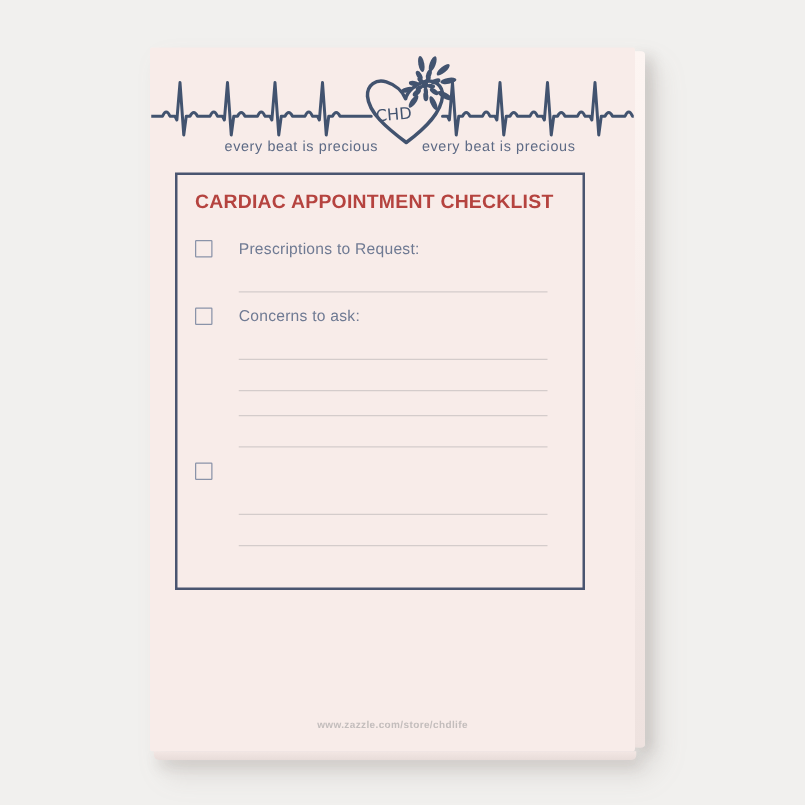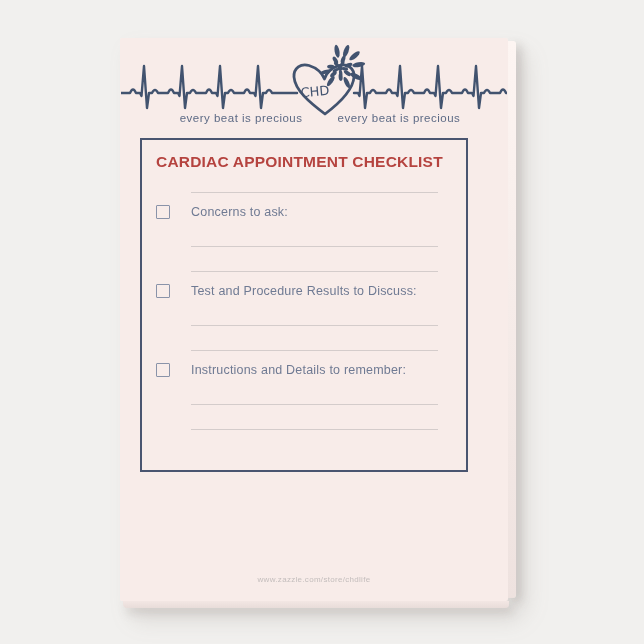--- a/index.html
+++ b/index.html
@@ -55,21 +55,21 @@
   .item-label{
     margin-left:21px;font-size:12.5px;letter-spacing:0.2px;
     color:#6f7a93;white-space:nowrap;
   }
   .wline{height:0;border-bottom:1.2px solid #d4cccb;margin-left:35px;}
   .item .wline{margin-top:24px;}
   .item .wline:first-of-type{margin-top:19px;}
   
   .store-url{
     position:absolute;top:537px;left:0;width:100%;text-align:center;
-    font-size:8px;letter-spacing:0.3px;color:#c3bdbc;
+    font-size:8px;letter-spacing:0.3px;color:#c3bdbc;font-weight:bold;
   }
 </style>
 </head>
 <body>
 
 <div class="pad-wrap">
   <div class="pad-side-right"></div>
   <div class="pad-side-bottom"></div>
   <div class="pad">
 
@@ -120,46 +120,45 @@
 
     <div class="taglines">
       <span>every beat is precious</span>
       <span>every beat is precious</span>
     </div>
 
     <div class="checklist-box">
       <h1 class="box-title">CARDIAC APPOINTMENT CHECKLIST</h1>
 
       <div class="item">
+        <div class="item-row">
+          <span class="checkbox"></span>
+          <span class="item-label">Prescriptions to Request:</span>
+        </div>
         <div class="wline"></div>
       </div>
 
 
       <div class="item">
         <div class="item-row">
           <span class="checkbox"></span>
           <span class="item-label">Concerns to ask:</span>
         </div>
         <div class="wline"></div>
         <div class="wline"></div>
       </div>
 
       <div class="item">
-        <div class="item-row">
-          <span class="checkbox"></span>
-          <span class="item-label">Test and Procedure Results to Discuss:</span>
-        </div>
         <div class="wline"></div>
         <div class="wline"></div>
       </div>
 
       <div class="item">
         <div class="item-row">
           <span class="checkbox"></span>
-          <span class="item-label">Instructions and Details to remember:</span>
         </div>
         <div class="wline"></div>
         <div class="wline"></div>
       </div>
     </div>
 
     <div class="store-url">www.zazzle.com/store/chdlife</div>
 
   </div>
 </div>

